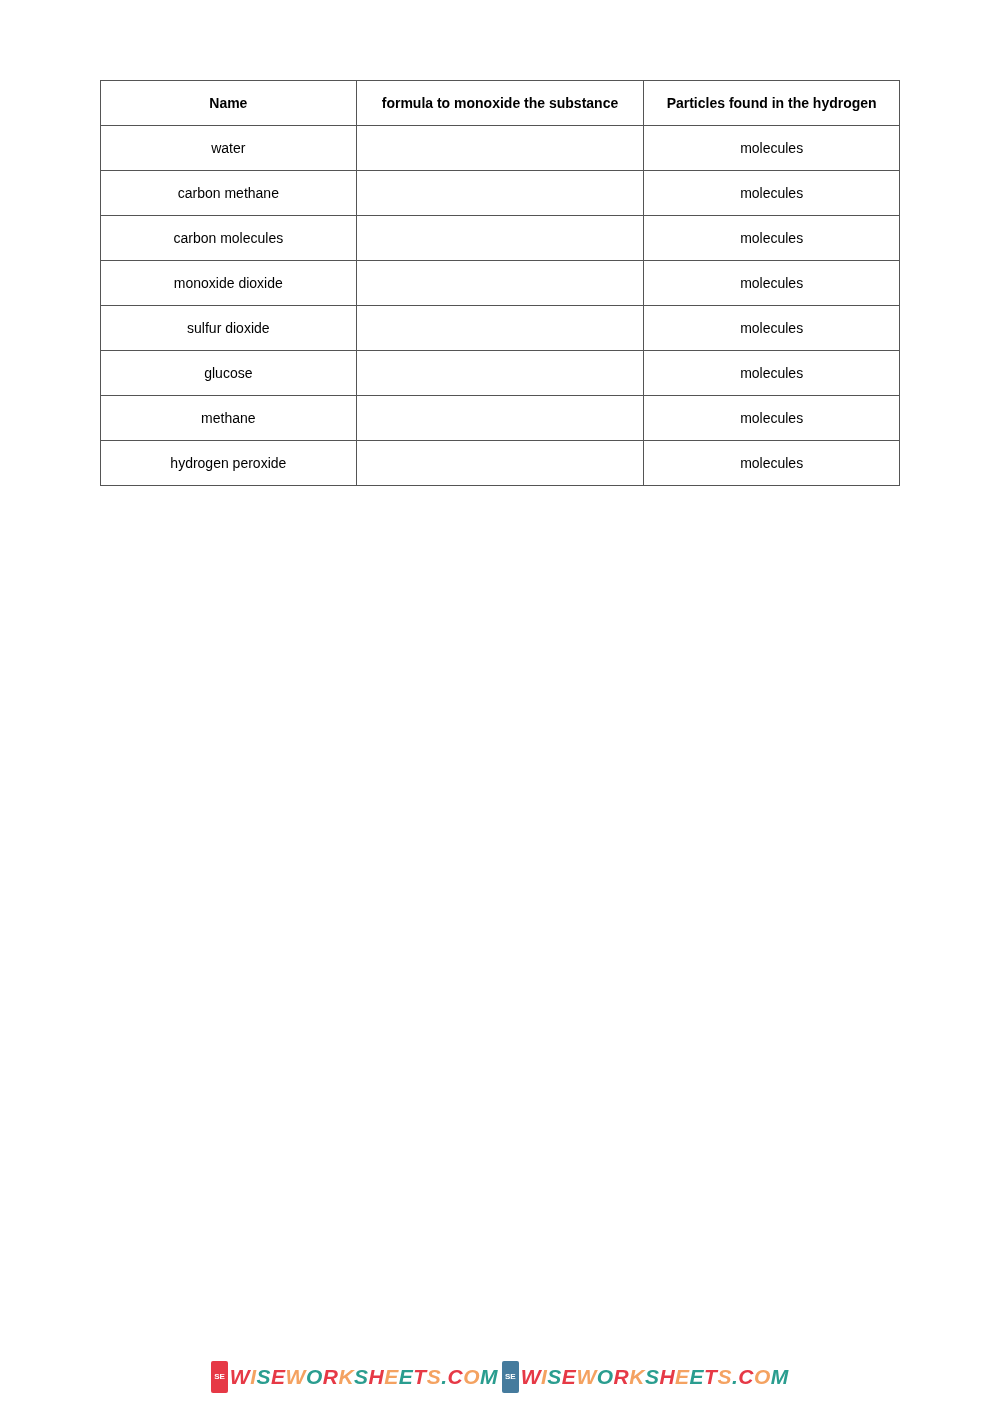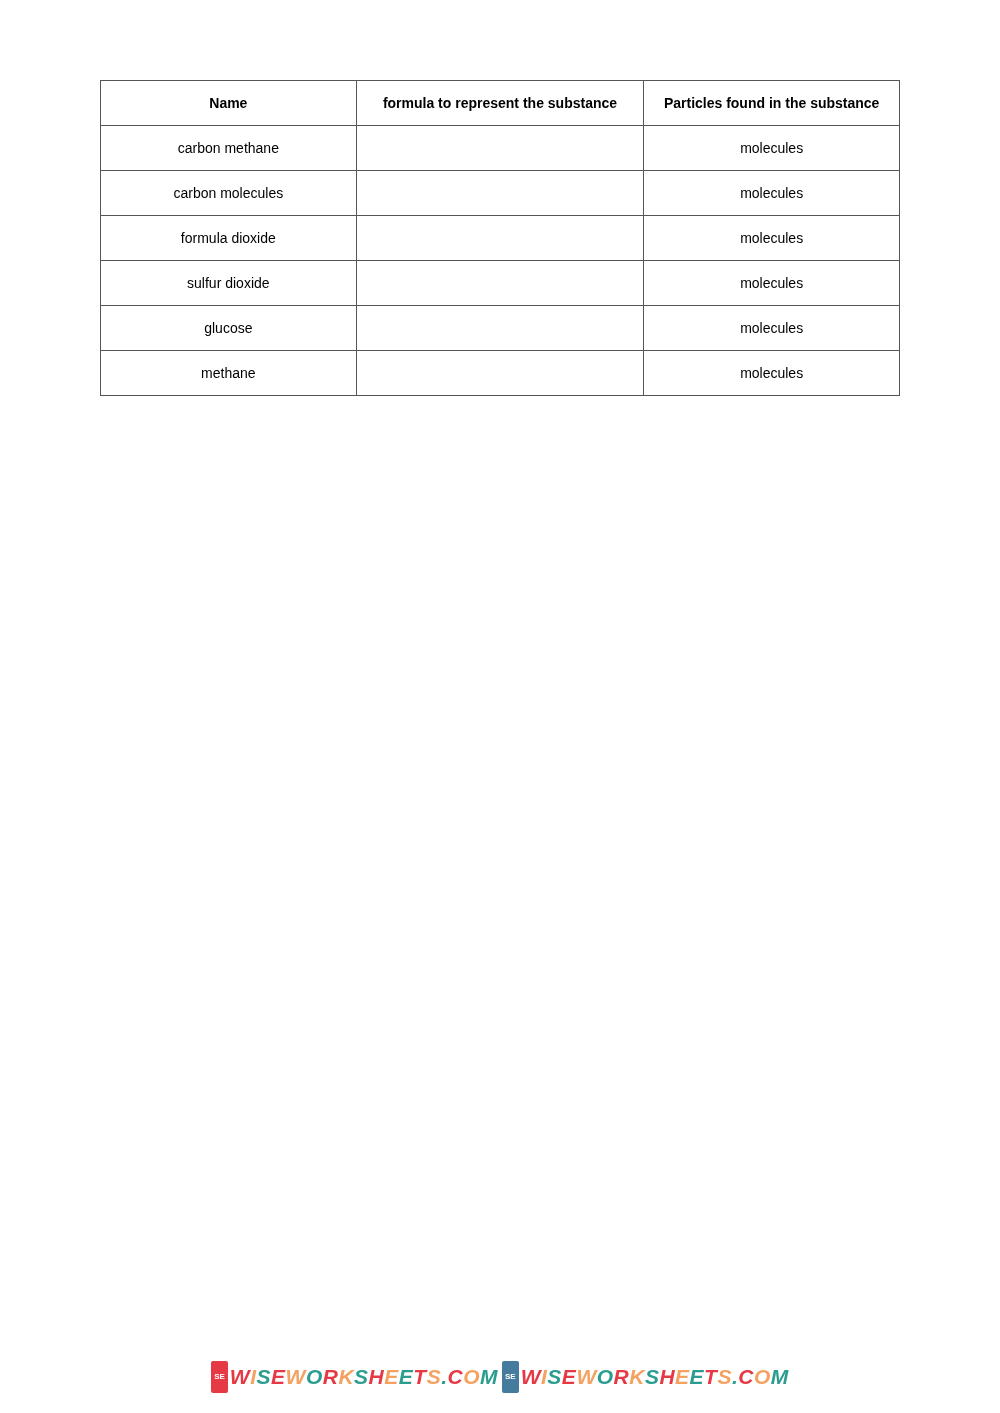--- a/index.html
+++ b/index.html
@@ -116,52 +116,62 @@
     }
   </style>
 </head>
 <body>
 
 <div class="page-content">
   <table>
     <thead>
       <tr>
         <th class="col-name">Name</th>
-        <th class="col-formula">formula to represent the substance</th>
-        <th class="col-particles">Particles found in the substance</th>
+        <th class="col-formula">formula to monoxide the substance</th>
+        <th class="col-particles">Particles found in the hydrogen</th>
       </tr>
     </thead>
     <tbody id="table-body">
+    <tr>
+          <td>water</td>
+          <td></td>
+          <td>molecules</td>
+        </tr>
         <tr>
           <td>carbon methane</td>
           <td></td>
           <td>molecules</td>
         </tr>
         <tr>
           <td>carbon molecules</td>
           <td></td>
           <td>molecules</td>
         </tr>
         <tr>
-          <td>formula dioxide</td>
+          <td>monoxide dioxide</td>
           <td></td>
           <td>molecules</td>
         </tr>
         <tr>
           <td>sulfur dioxide</td>
           <td></td>
           <td>molecules</td>
         </tr>
         <tr>
           <td>glucose</td>
           <td></td>
           <td>molecules</td>
         </tr>
         <tr>
           <td>methane</td>
+          <td></td>
+          <td>molecules</td>
+        </tr>
+        <tr>
+          <td>hydrogen peroxide</td>
           <td></td>
           <td>molecules</td>
         </tr>
       </tbody>
   </table>
 </div>
 
 <div class="footer">
   <div class="logo-block">
     <span class="logo-se-badge">SE</span>

